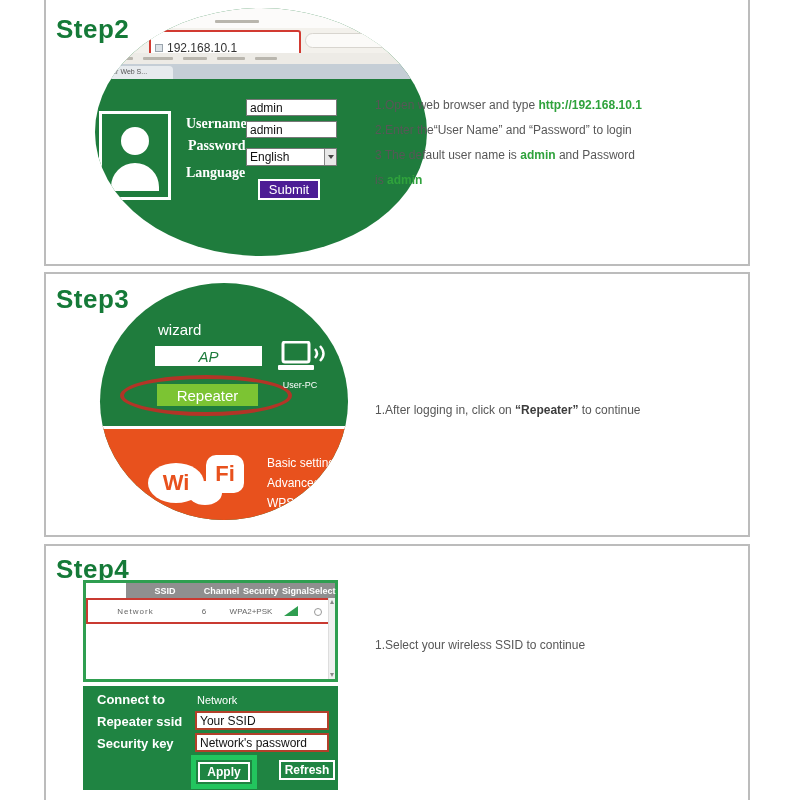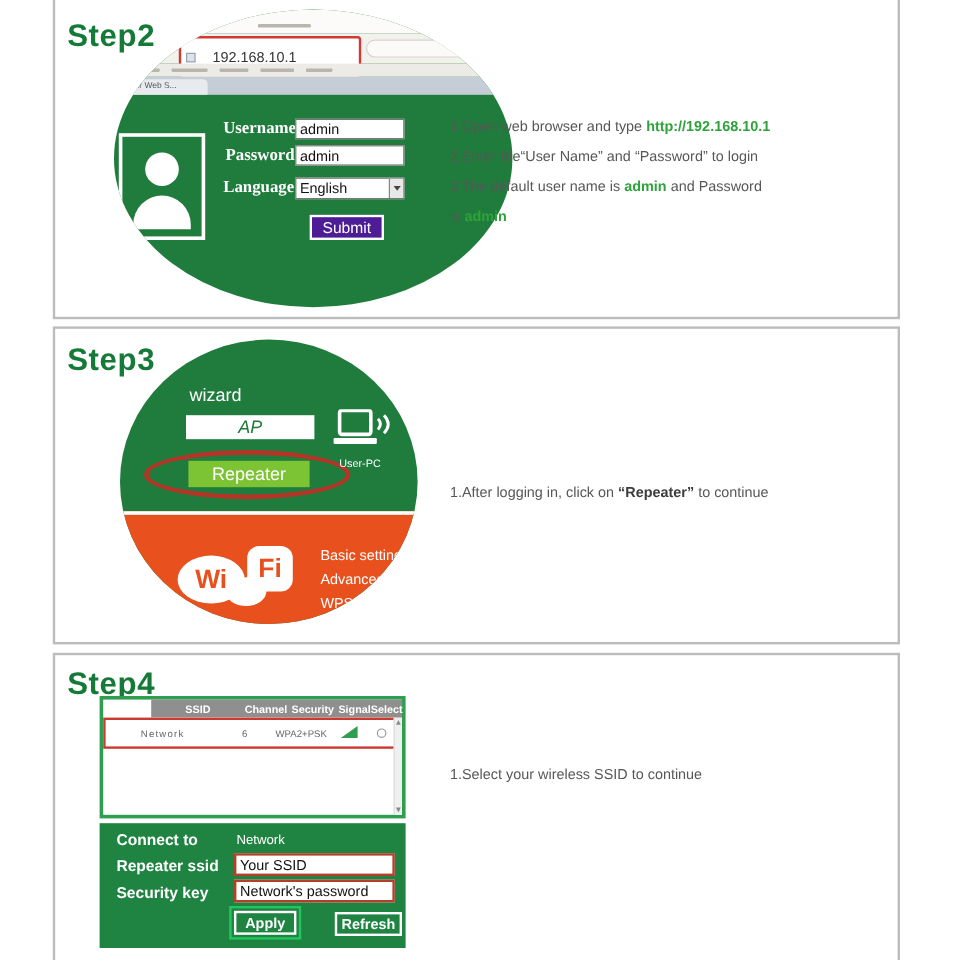--- a/index.html
+++ b/index.html
@@ -21,37 +21,37 @@
              background:#1f7c3d; border-radius:50%; overflow:hidden; }
   .chrome { position:absolute; left:0; top:0; width:100%; }
   .chrome-r1 { height:20px; background:#fcfbfa; position:relative; }
   .chrome-r2 { height:25px; background:#f3f1ec; position:relative; }
   .chrome-r3 { height:11px; background:#edebe6; position:relative; }
   .chrome-r4 { height:15px; background:#c5ced6; position:relative; }
   .ph-bar { position:absolute; height:3px; background:#b9b6ae; border-radius:1px; }
   .star { position:absolute; left:38px; top:4px; font-size:12px; color:#f0c030; line-height:14px; }
   .addr-box { position:absolute; left:54px; top:2px; width:152px; height:36px;
               background:#ffffff; border:2px solid #d23a31; border-radius:3px;
-              display:flex; align-items:center; gap:14px; padding:0 4px; }
+              display:flex; align-items:center; gap:4px; padding:0 4px; }
   .addr-fav { width:8px; height:8px; border:1px solid #9aa4ad; background:#dde3e8; }
   .addr-text { font-size:12px; color:#333; white-space:nowrap; }
   .addr-rest { position:absolute; left:210px; top:5px; right:-30px; height:15px;
                background:#fbfaf8; border:1px solid #d8d5cf; border-radius:8px; }
   .tab { position:absolute; left:0px; top:2px; width:78px; height:13px;
          background:#e7ebee; border-radius:4px 4px 0 0; font-size:7px; color:#555;
          padding:2px 3px 0 4px; white-space:nowrap; overflow:hidden; }
   .avatar-box { position:absolute; left:4px; top:103px; width:72px; height:89px;
                 border:3px solid #ffffff; }
   .avatar-head { position:absolute; left:50%; top:13px; margin-left:-14px;
                  width:28px; height:28px; background:#ffffff; border-radius:50%; }
   .avatar-body { position:absolute; left:50%; bottom:6px; margin-left:-24px;
                  width:48px; height:28px; background:#ffffff;
                  border-radius:24px 24px 0 0; }
   .login-label { position:absolute; color:#ffffff; font-family:"Liberation Serif", serif;
-                 font-weight:bold; font-size:14px; }
+                 font-weight:bold; font-size:14px;margin-top:16px; }
   .login-input { position:absolute; left:151px; width:91px; height:17px;
                  background:#ffffff; border:1px solid #777; font-size:12px;
                  padding:0 3px; font-family:"Liberation Sans", sans-serif; color:#111; }
   .lang-select { position:absolute; left:151px; top:140px; width:91px; height:18px;
                  background:#ffffff; border:1px solid #777; font-size:12px;
                  color:#111; display:flex; align-items:center; padding-left:3px; }
   .lang-arrow { position:absolute; right:0; top:0; bottom:0; width:12px;
                 border-left:1px solid #888; background:#e8e8e8;
                 display:flex; align-items:center; justify-content:center; }
   .tri-down { width:0; height:0; border-left:3px solid transparent;
@@ -125,21 +125,21 @@
              border-left:2px solid transparent; border-right:2px solid transparent;
              border-top:4px solid #888; }
   .form-box { position:absolute; left:37px; top:140px; width:255px; height:104px;
               background:#1f8442; }
   .form-label { position:absolute; left:14px; color:#ffffff; font-weight:bold;
                 font-size:13px; white-space:nowrap; }
   .form-value { position:absolute; left:114px; color:#ffffff; font-size:11px; }
   .form-input { position:absolute; left:112px; width:134px; height:19px;
                 background:#ffffff; border:2px solid #b2402a; font-size:12px;
                 padding:0 3px; font-family:"Liberation Sans", sans-serif; color:#111; }
-  .apply-wrap { position:absolute; left:108px; top:69px; border:2px solid #22c55e;
+  .apply-wrap { position:absolute; left:108px; top:69px; border:5px solid #22c55e;
                 padding:2px; }
   .btn-green { width:52px; height:20px; background:transparent; border:2px solid #ffffff;
                color:#ffffff; font-weight:bold; font-size:12px; display:flex;
                align-items:center; justify-content:center; }
   .refresh-btn { position:absolute; left:196px; top:74px; width:56px; height:20px; }
 </style>
 </head>
 <body>
 
 <div class="panel" id="panel-step2">

